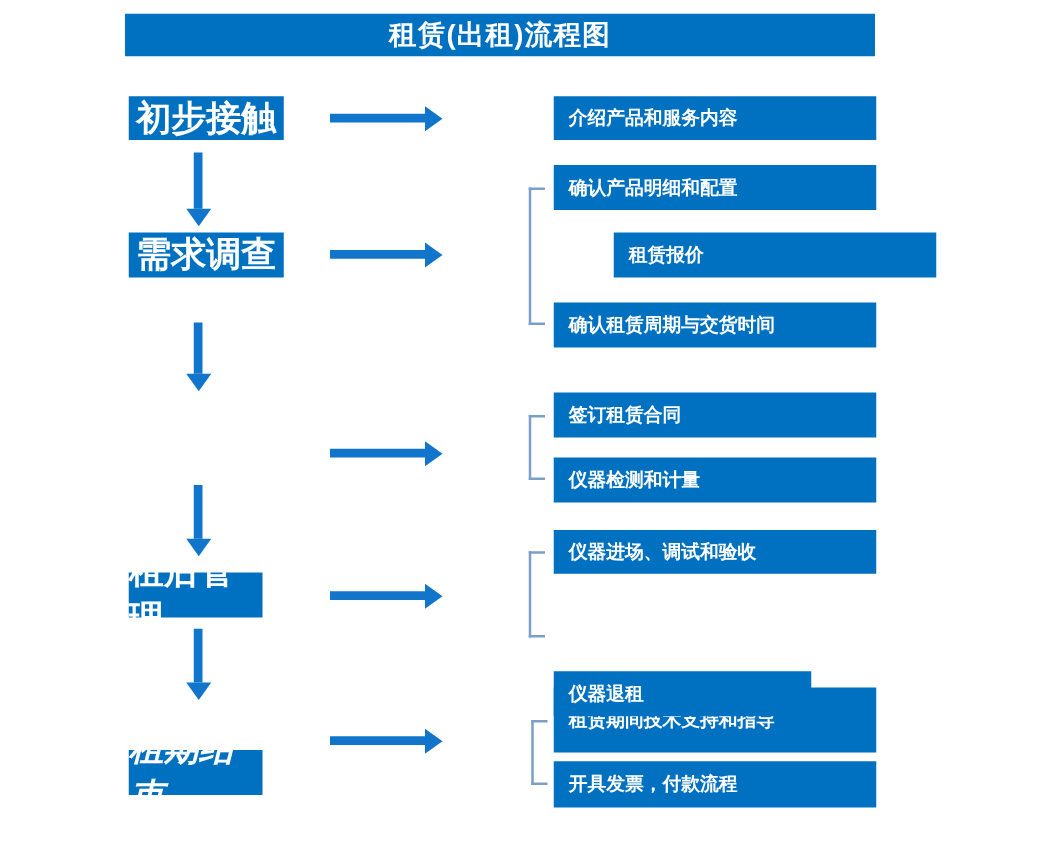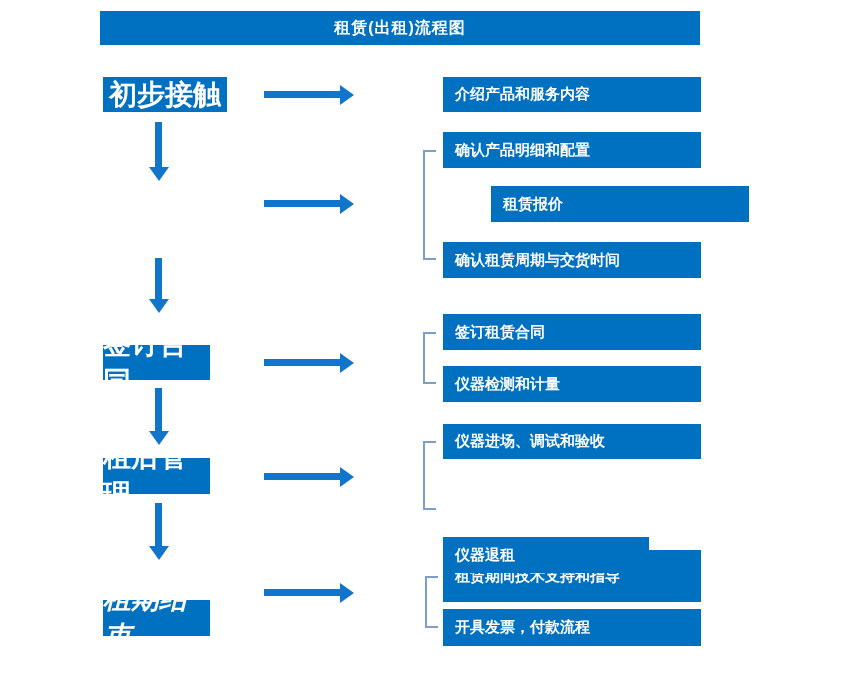--- a/index.html
+++ b/index.html
@@ -13,21 +13,21 @@
   }
   .bluebox {
     position: absolute;
     background: var(--box_blue, #0070C0);
     color: var(--text_white, #ffffff);
     font-weight: bold;
     box-sizing: border-box;
   }
   .title-bar {
     text-align: center;
-    font-size: 16px;
+    font-size: 22px;
     display: flex;
     align-items: center;
     justify-content: center;
     letter-spacing: 1px;
   }
   .step {
     display: flex;
     align-items: center;
     justify-content: center;
     font-size: 28px;
@@ -81,21 +81,21 @@
   }
 </style>
 </head>
 <body>
 
 <div class="canvas">
 
   <div class="bluebox title-bar" style="left:100px; top:11px; width:600px; height:34px;">租赁(出租)流程图</div>
 
   <div class="bluebox step" style="left:103px; top:77px; width:124px; height:35px;">初步接触</div>
-  <div class="bluebox step" style="left:103px; top:345px; width:107px; height:35px;">签订合同</div>
+  <div class="bluebox step" style="left:103px; top:186px; width:124px; height:36px;">需求调查</div>
   <div class="bluebox step" style="left:103px; top:458px; width:107px; height:36px;">租后管理</div>
   <div class="bluebox step" style="left:103px; top:600px; width:107px; height:36px;font-style:italic;">租期结束</div>
 
   <div class="h-arrow" style="left:264px; top:91px;  width:76px;"></div>
   <div class="h-arrow" style="left:264px; top:200px; width:76px;"></div>
   <div class="h-arrow" style="left:264px; top:359px; width:76px;"></div>
   <div class="h-arrow" style="left:264px; top:473px; width:76px;"></div>
   <div class="h-arrow" style="left:264px; top:589px; width:76px;"></div>
 
   <div class="v-arrow" style="left:155px; top:122px; height:45px;"></div>

